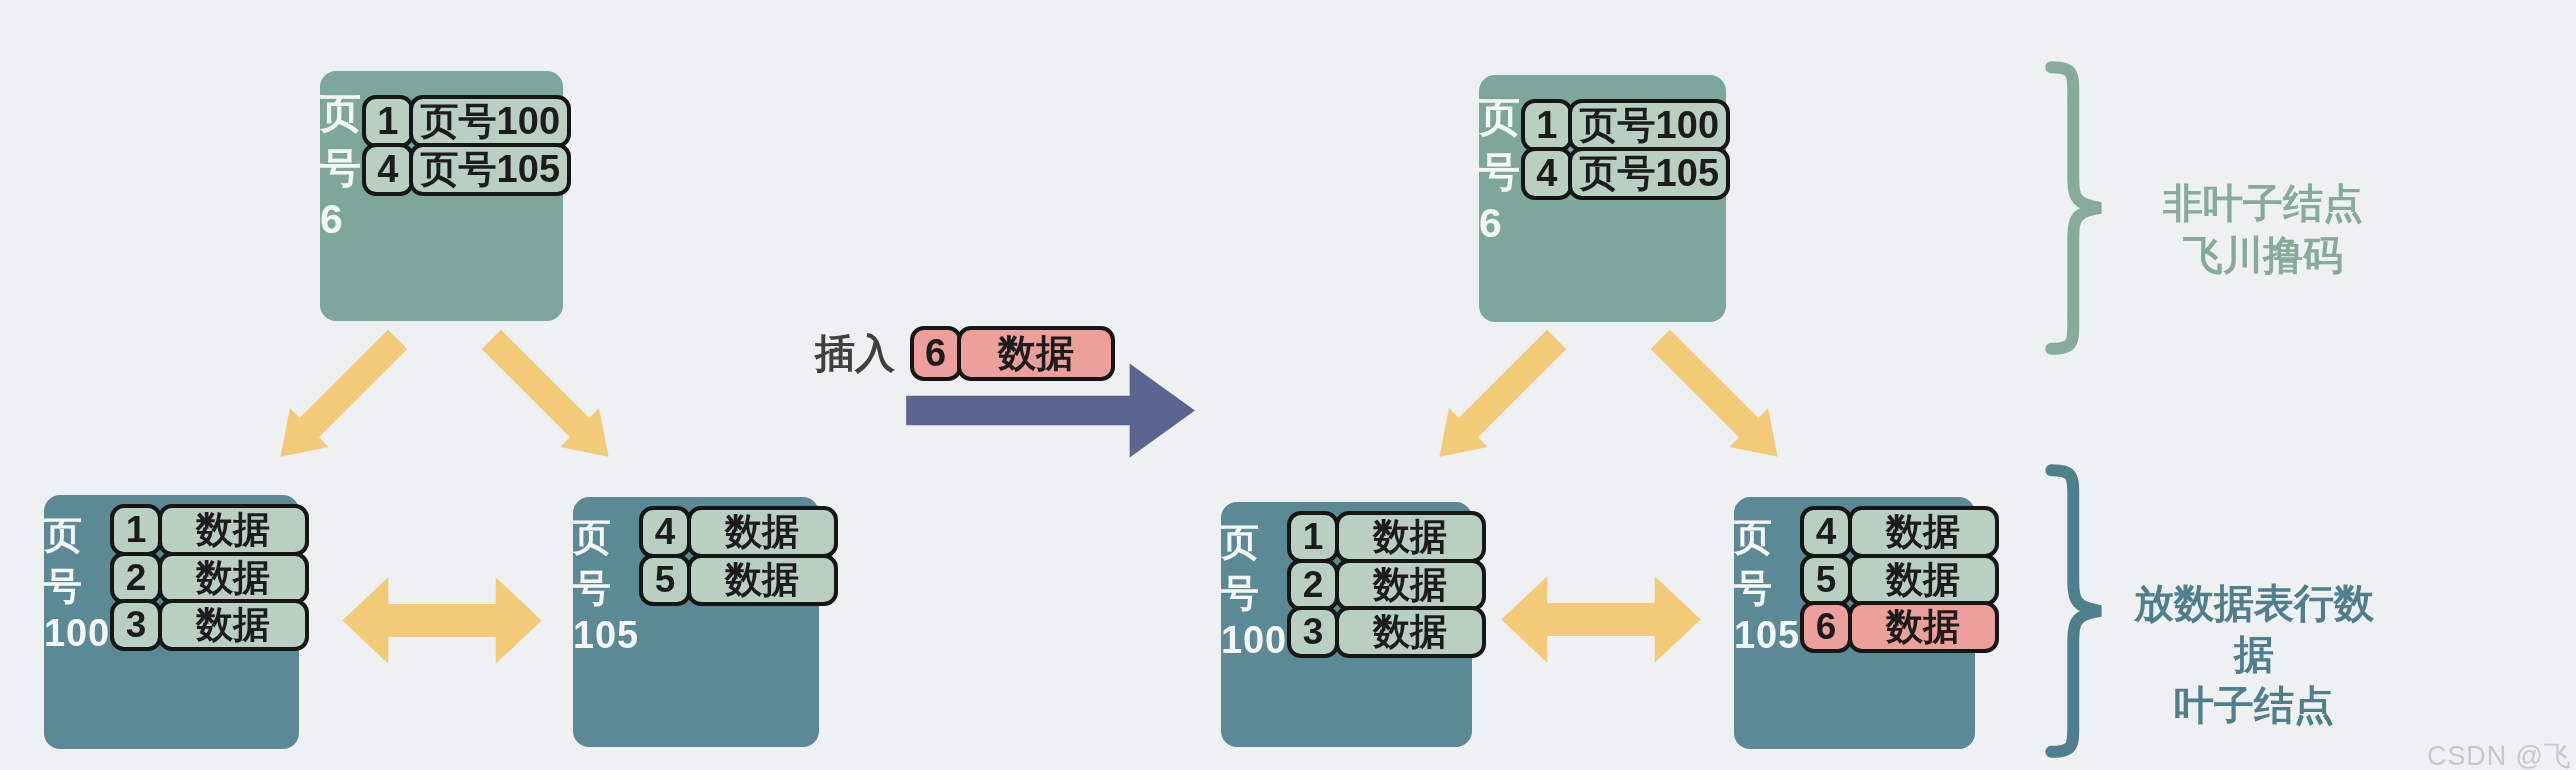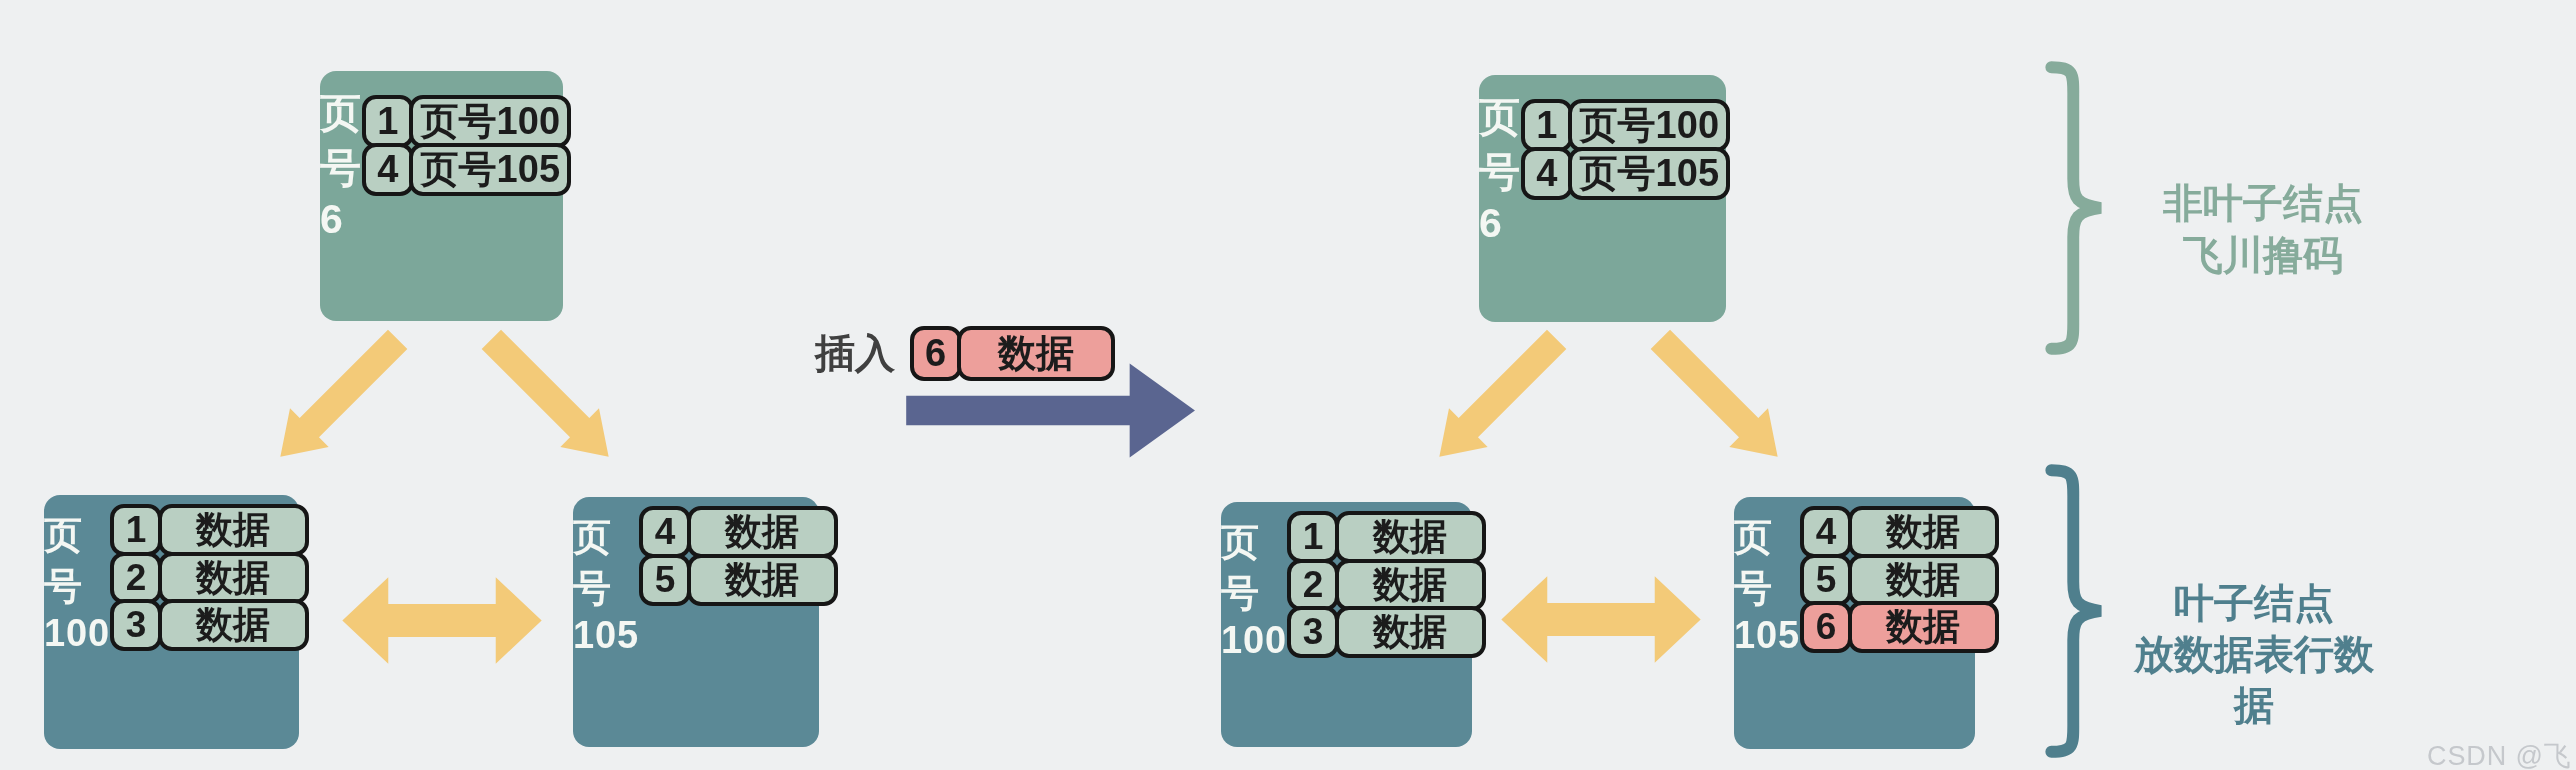--- a/index.html
+++ b/index.html
@@ -181,20 +181,20 @@
   </svg>
   <div class="anno green-text" style="left:2125px;top:177px">
     <div>非叶子结点</div>
     <div>飞川撸码</div>
   </div>
 
   <svg class="shape" style="left:2044px;top:463px" width="64" height="296" viewBox="0 0 70 320">
     <path d="M8,6 C34,6 32,14 32,42 L32,128 C32,150 36,156 62,160 C36,164 32,170 32,192 L32,278 C32,306 34,314 8,314" fill="none" stroke="#4f7f8d" stroke-width="13" stroke-linecap="round"></path>
   </svg>
   <div class="anno teal-text" style="left:2116px;top:578px">
+    <div>放数据表行数据</div>
     <div>叶子结点</div>
-    <div>放数据表行数据</div>
   </div>
 
   <div class="watermark">CSDN @飞川撸码</div>
 
 </div>
 
 
 </body></html>

